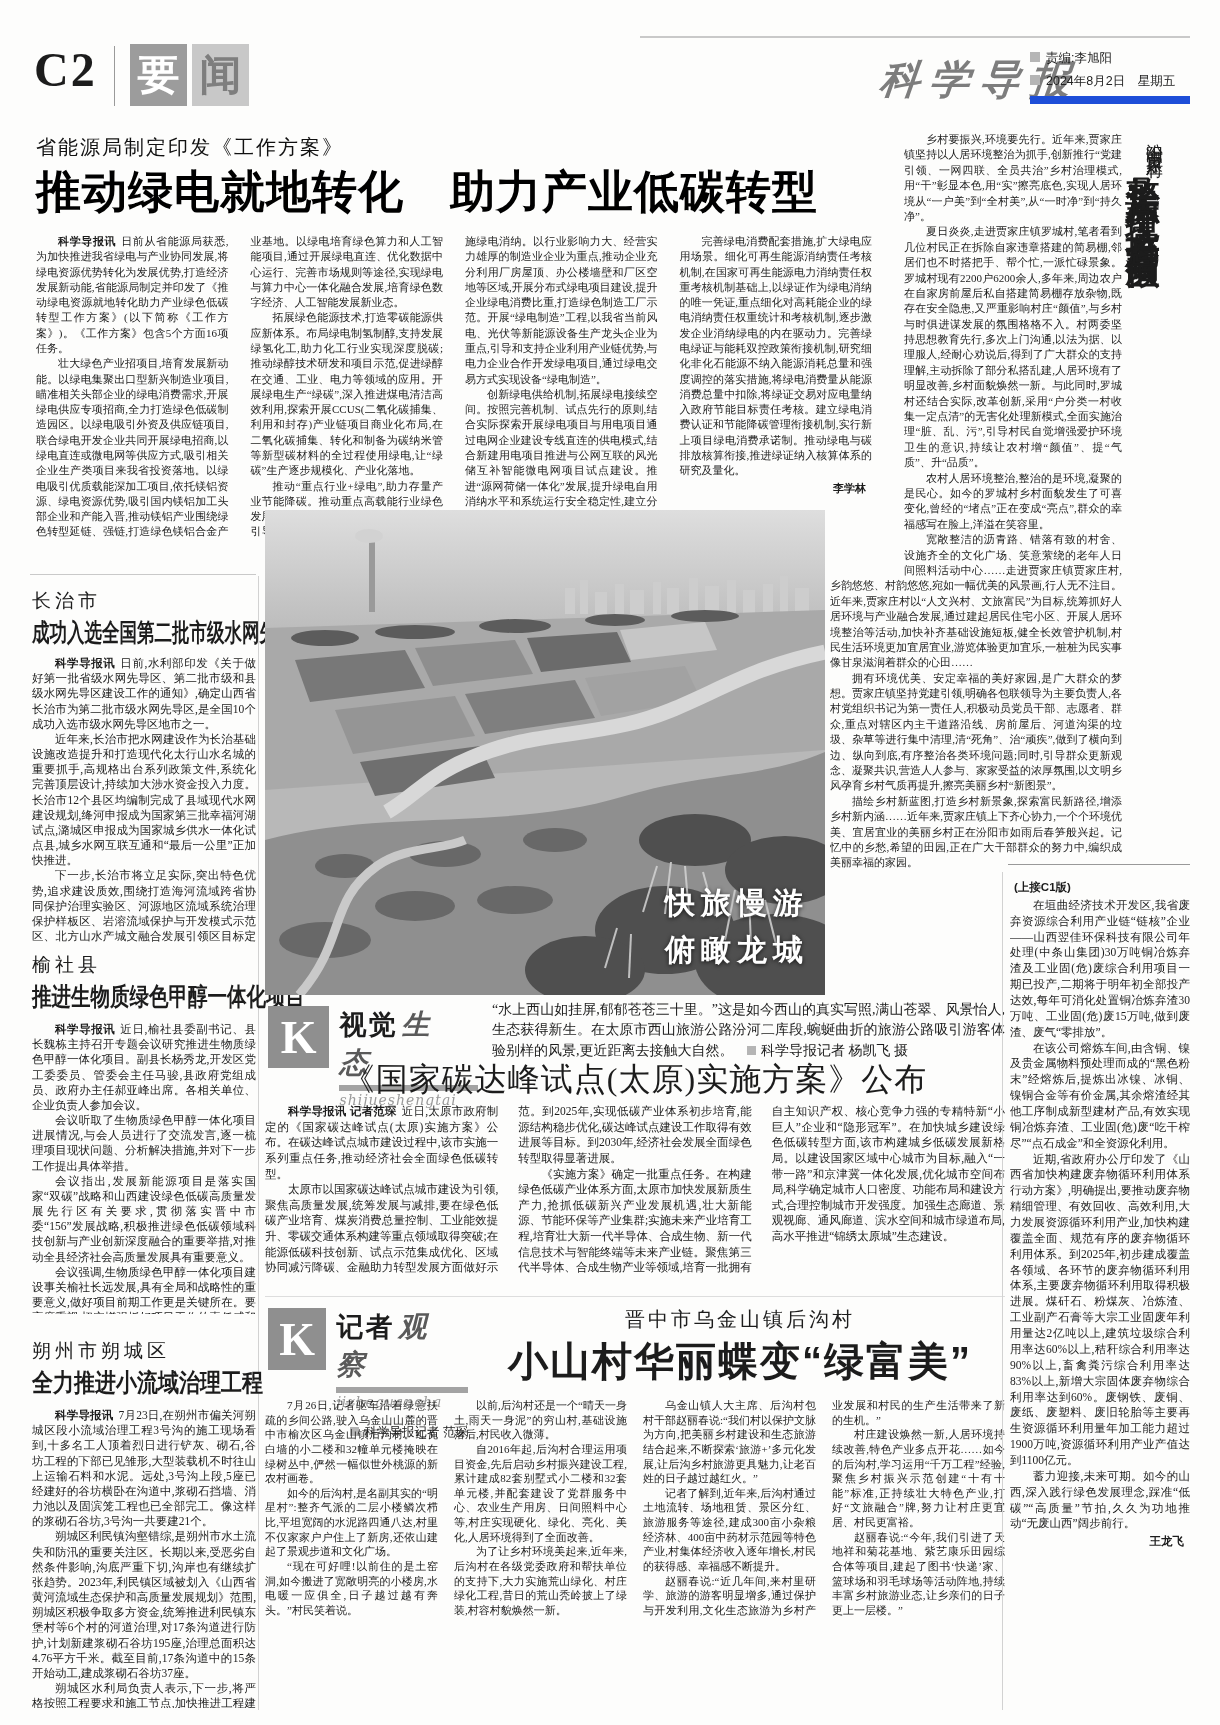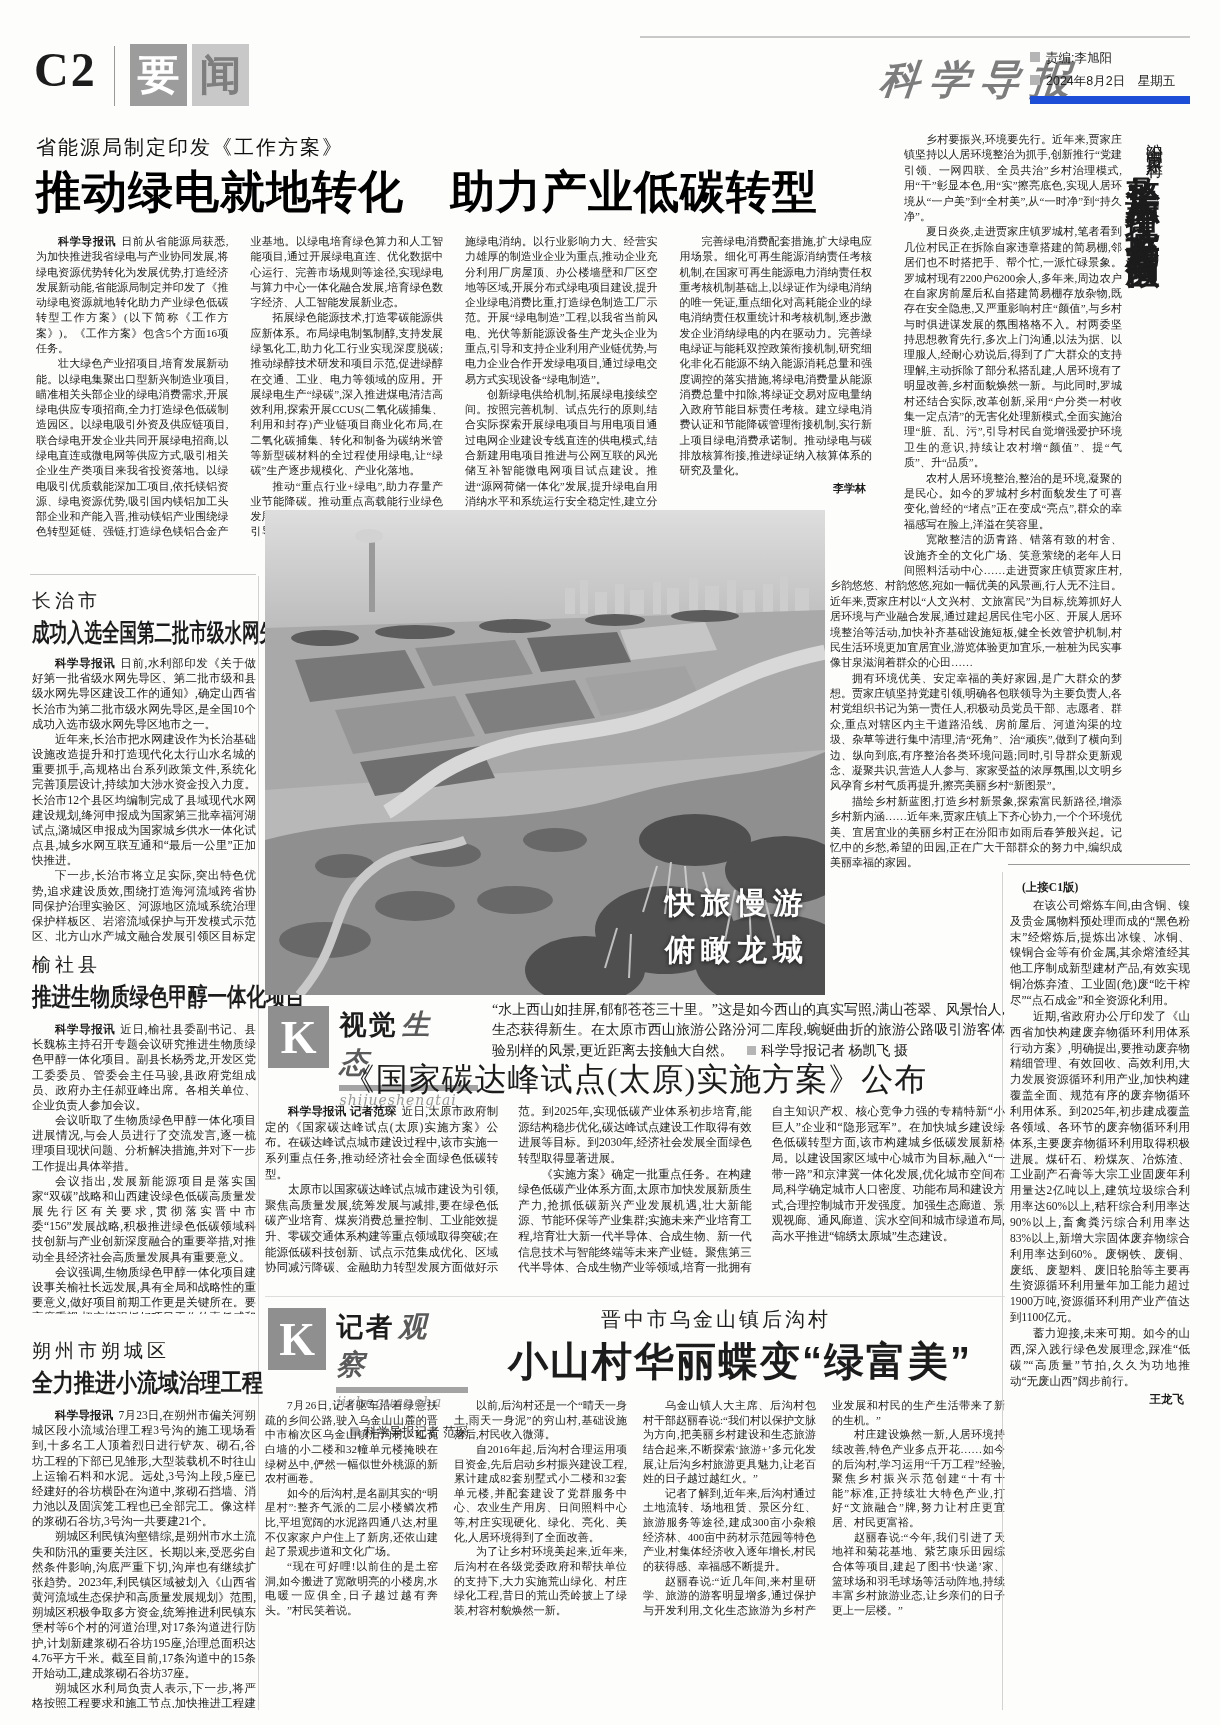--- a/index.html
+++ b/index.html
@@ -51,21 +51,21 @@
   
   .overlaytxt{position:absolute;right:16px;bottom:22px;text-align:right;color:#fff;
               font-family:"Liberation Sans",sans-serif;font-weight:bold;font-size:30px;
               letter-spacing:6px;line-height:1.55;text-shadow:0 1px 4px rgba(0,0,0,.75);}
   .caption{font-size:14px;line-height:1.45;text-align:justify;}
   .credit{white-space:nowrap;}
   .credit .sq{display:inline-block;width:9px;height:9px;background:#b5b5b5;margin:0 5px 0 10px;}
   .tfhead{font-family:"Liberation Serif",serif;font-weight:400;font-size:32px;letter-spacing:1px;text-align:center;}
   .bk{font-family:"Liberation Sans",sans-serif;font-size:20px;letter-spacing:3px;text-align:center;}
   .bh{font-family:"Liberation Sans",sans-serif;font-weight:900;font-size:40px;letter-spacing:2px;text-align:center;white-space:nowrap;}
-  .contlabel{font-weight:bold;font-family:Liberation Serif, serif;margin:0 0 2px 12px;}
+  .contlabel{font-weight:bold;font-family:Liberation Sans, sans-serif;margin:0 0 2px 4px;}
 </style>
 </head>
 <body>
 
 <div id="page">
 
   <div class="abs hairline" style="left:640px;top:36px;width:550px;height:2px;"></div>
   <div class="abs edition" style="left:34px;top:42px;">C2</div>
   <div class="abs" style="left:114px;top:46px;width:1px;height:60px;background:#9a9a9a;"></div>
   <div class="abs secbox" style="left:130px;top:44px;background:#9c9c9c;color:#fff;">要</div>
@@ -254,21 +254,21 @@
       <div class="kbox">K</div>
       <div>
         <span class="btitle">记者</span>
         <span class="bscript">观 察</span>
         <div class="bpinyin">jizheguancha</div>
       </div>
     </div>
     <div class="reporterline"><span class="sq"></span><span>科学导报记者 范琛</span></div>
   </div>
 
-  <div class="abs bk" style="left:446px;top:1306px;width:540px;">晋中市乌金山镇后沟村</div>
+  <div class="abs bk" style="left:470px;top:1306px;width:540px;">晋中市乌金山镇后沟村</div>
   <div class="abs bh" style="left:470px;top:1334px;width:540px;">小山村华丽蝶变“绿富美”</div>
   <div class="abs clip cols4n jt" style="left:265px;top:1398px;width:740px;height:312px;font-size:11px;line-height:1.33;">
     <div>
         <p class="para">7月26日,记者驱车沿着绿意扶疏的乡间公路,驶入乌金山山麓的晋中市榆次区乌金山镇后沟村。红瓦白墙的小二楼和32幢单元楼掩映在绿树丛中,俨然一幅似世外桃源的新农村画卷。</p>
         <p class="para">如今的后沟村,是名副其实的“明星村”:整齐气派的二层小楼鳞次栉比,平坦宽阔的水泥路四通八达,村里不仅家家户户住上了新房,还依山建起了景观步道和文化广场。</p>
         <p class="para">“现在可好哩!以前住的是土窑洞,如今搬进了宽敞明亮的小楼房,水电暖一应俱全,日子越过越有奔头。”村民笑着说。</p>
         <p class="para">以前,后沟村还是一个“晴天一身土,雨天一身泥”的穷山村,基础设施落后,村民收入微薄。</p>
         <p class="para">自2016年起,后沟村合理运用项目资金,先后启动乡村振兴建设工程,累计建成82套别墅式小二楼和32套单元楼,并配套建设了党群服务中心、农业生产用房、日间照料中心等,村庄实现硬化、绿化、亮化、美化,人居环境得到了全面改善。</p>
         <p class="para">为了让乡村环境美起来,近年来,后沟村在各级党委政府和帮扶单位的支持下,大力实施荒山绿化、村庄绿化工程,昔日的荒山秃岭披上了绿装,村容村貌焕然一新。</p>
         <p class="para">乌金山镇人大主席、后沟村包村干部赵丽春说:“我们村以保护文脉为方向,把美丽乡村建设和生态旅游结合起来,不断探索‘旅游+’多元化发展,让后沟乡村旅游更具魅力,让老百姓的日子越过越红火。”</p>
@@ -277,20 +277,21 @@
         <p class="para">村庄建设焕然一新,人居环境持续改善,特色产业多点开花……如今的后沟村,学习运用“千万工程”经验,聚焦乡村振兴示范创建“十有十能”标准,正持续壮大特色产业,打好“文旅融合”牌,努力让村庄更宜居、村民更富裕。</p>
         <p class="para">赵丽春说:“今年,我们引进了天地祥和菊花基地、紫艺康乐田园综合体等项目,建起了图书‘快递’家、篮球场和羽毛球场等活动阵地,持续丰富乡村旅游业态,让乡亲们的日子更上一层楼。”</p>
       </div>
   </div>
 
   <div class="abs hairline" style="left:1008px;top:864px;width:182px;height:1px;background:#999;"></div>
   <div class="abs vline" style="left:1002px;top:872px;height:838px;"></div>
   <div class="abs clip body-sm jt" style="left:1010px;top:880px;width:180px;height:800px;line-height:1.38;">
     <p class="contlabel">(上接C1版)</p>
     <div>
+        <p class="para">在垣曲经济技术开发区,我省废弃资源综合利用产业链“链核”企业——山西翌佳环保科技有限公司年处理(中条山集团)30万吨铜冶炼弃渣及工业固(危)废综合利用项目一期已投产,二期将于明年初全部投产达效,每年可消化处置铜冶炼弃渣30万吨、工业固(危)废15万吨,做到废渣、废气“零排放”。</p>
         <p class="para">在该公司熔炼车间,由含铜、镍及贵金属物料预处理而成的“黑色粉末”经熔炼后,提炼出冰镍、冰铜、镍铜合金等有价金属,其余熔渣经其他工序制成新型建材产品,有效实现铜冶炼弃渣、工业固(危)废“吃干榨尽”“点石成金”和全资源化利用。</p>
         <p class="para">近期,省政府办公厅印发了《山西省加快构建废弃物循环利用体系行动方案》,明确提出,要推动废弃物精细管理、有效回收、高效利用,大力发展资源循环利用产业,加快构建覆盖全面、规范有序的废弃物循环利用体系。到2025年,初步建成覆盖各领域、各环节的废弃物循环利用体系,主要废弃物循环利用取得积极进展。煤矸石、粉煤灰、冶炼渣、工业副产石膏等大宗工业固废年利用量达2亿吨以上,建筑垃圾综合利用率达60%以上,秸秆综合利用率达90%以上,畜禽粪污综合利用率达83%以上,新增大宗固体废弃物综合利用率达到60%。废钢铁、废铜、废纸、废塑料、废旧轮胎等主要再生资源循环利用量年加工能力超过1900万吨,资源循环利用产业产值达到1100亿元。</p>
         <p class="para">蓄力迎接,未来可期。如今的山西,深入践行绿色发展理念,踩准“低碳”“高质量”节拍,久久为功地推动“无废山西”阔步前行。</p>
       </div>
     <p class="byline">王龙飞</p>
   </div>
 
 </div>
 
 </body></html>

